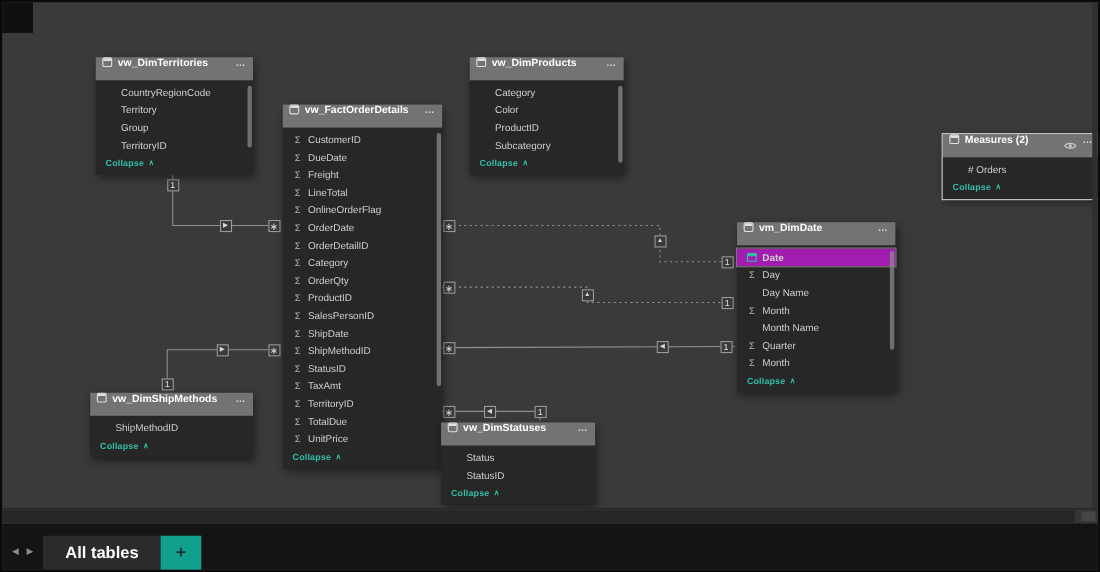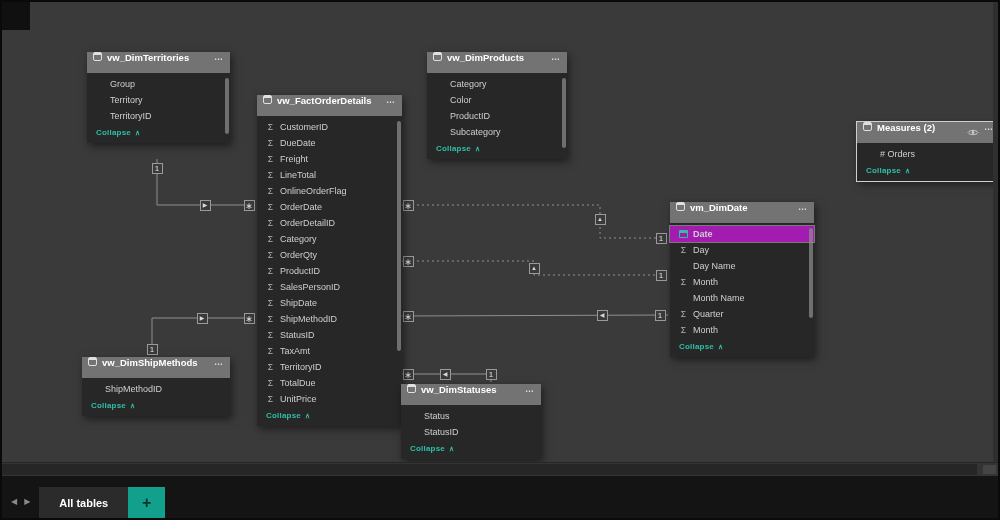--- a/index.html
+++ b/index.html
@@ -49,21 +49,21 @@
   #vscroll{position:absolute;right:0;top:0;width:5px;height:465px;background:#2f2f2f;}
 
   #hscroll{position:absolute;left:0;right:0;bottom:42px;height:13px;background:#343434;border-top:1px solid #262626;}
   #hthumb{position:absolute;left:0;top:1px;height:11px;width:975px;background:#262626;}
   #hbtn{position:absolute;right:2px;top:2px;width:13px;height:9px;background:#454545;}
 
   #bottombar{position:absolute;left:0;right:0;bottom:0;height:42px;background:#141414;display:flex;align-items:flex-end;}
   .navs{display:flex;gap:7px;padding:0 9px 12px 9px;align-items:center;}
   .navbtn{color:#8a8a8a;font-size:8px;cursor:pointer;}
   .tab{height:31px;display:flex;align-items:center;justify-content:center;box-sizing:border-box;cursor:pointer;}
-  .tab.active{background:#2b2b2b;color:#fff;font-size:11px;font-weight:bold;padding:0 20px;}
+  .tab.active{background:#2b2b2b;color:#fff;font-size:15px;font-weight:bold;padding:0 20px;}
   .tab.plus{background:var(--plus-tab);color:#06332c;width:37px;font-size:16px;font-weight:bold;}
 </style>
 </head>
 <body>
 
 <div id="app" style="--accent: #2fbfa7; --plus-tab: #12a08d;">
   <div id="canvas">
     <svg id="rel-svg" width="1000" height="465">
         <polyline points="155,157 155,203 253,203" fill="none" stroke="#8f8f8f" stroke-width="1"></polyline>
         <polyline points="150,353 150,316 253,316" fill="none" stroke="#8f8f8f" stroke-width="1"></polyline>
@@ -96,25 +96,29 @@
     <div class="table" style="left:85px;top:50px;width:143px;">
       <div class="thead">
         <span class="ticon"></span>
         <span class="ttitle">vw_DimTerritories</span>
         <span class="tmenu">…</span>
       </div>
       <div class="tbody">
         <div>
             <div class="field">
               <span class="ficon none"></span>
+              <span class="fname">CountryRegionCode</span>
+            </div>
+            <div class="field">
+              <span class="ficon none"></span>
+              <span class="fname">Territory</span>
+            </div>
+            <div class="field">
+              <span class="ficon none"></span>
               <span class="fname">Group</span>
-            </div>
-            <div class="field">
-              <span class="ficon none"></span>
-              <span class="fname">Territory</span>
             </div>
             <div class="field">
               <span class="ficon none"></span>
               <span class="fname">TerritoryID</span>
             </div>
           </div>
         <div class="collapse-link">
           <span>Collapse</span>
           <span class="chev">∧</span>
         </div>

